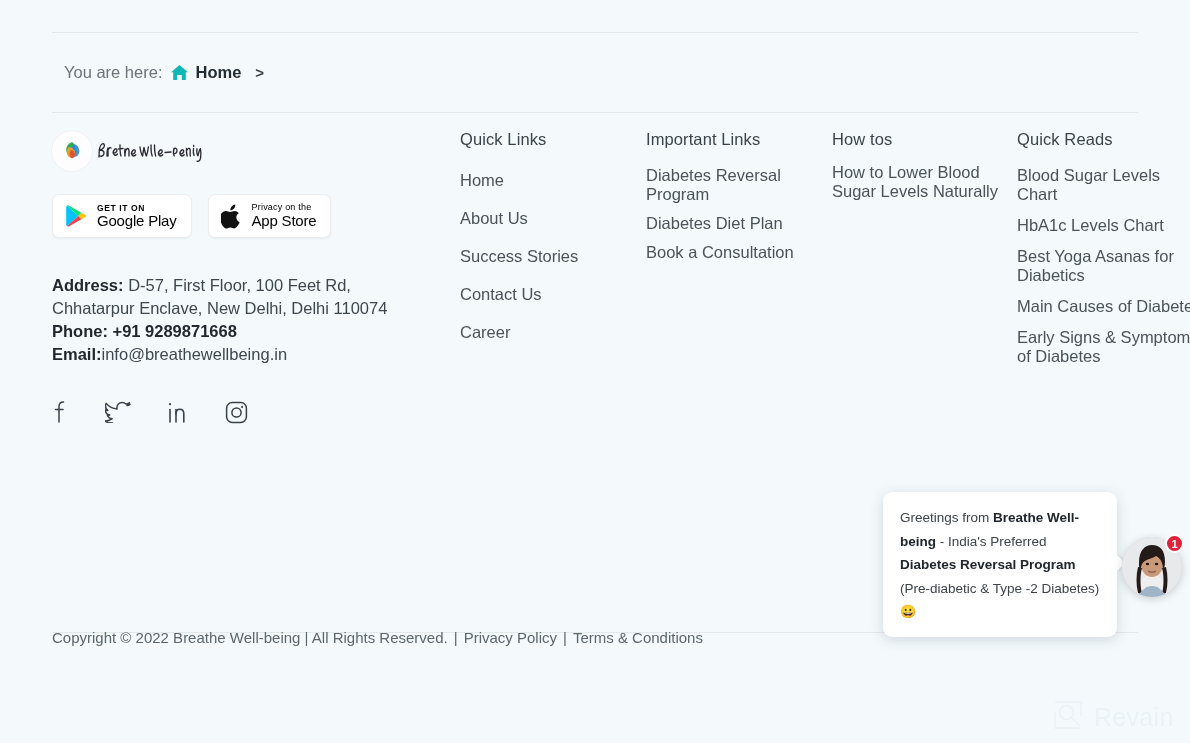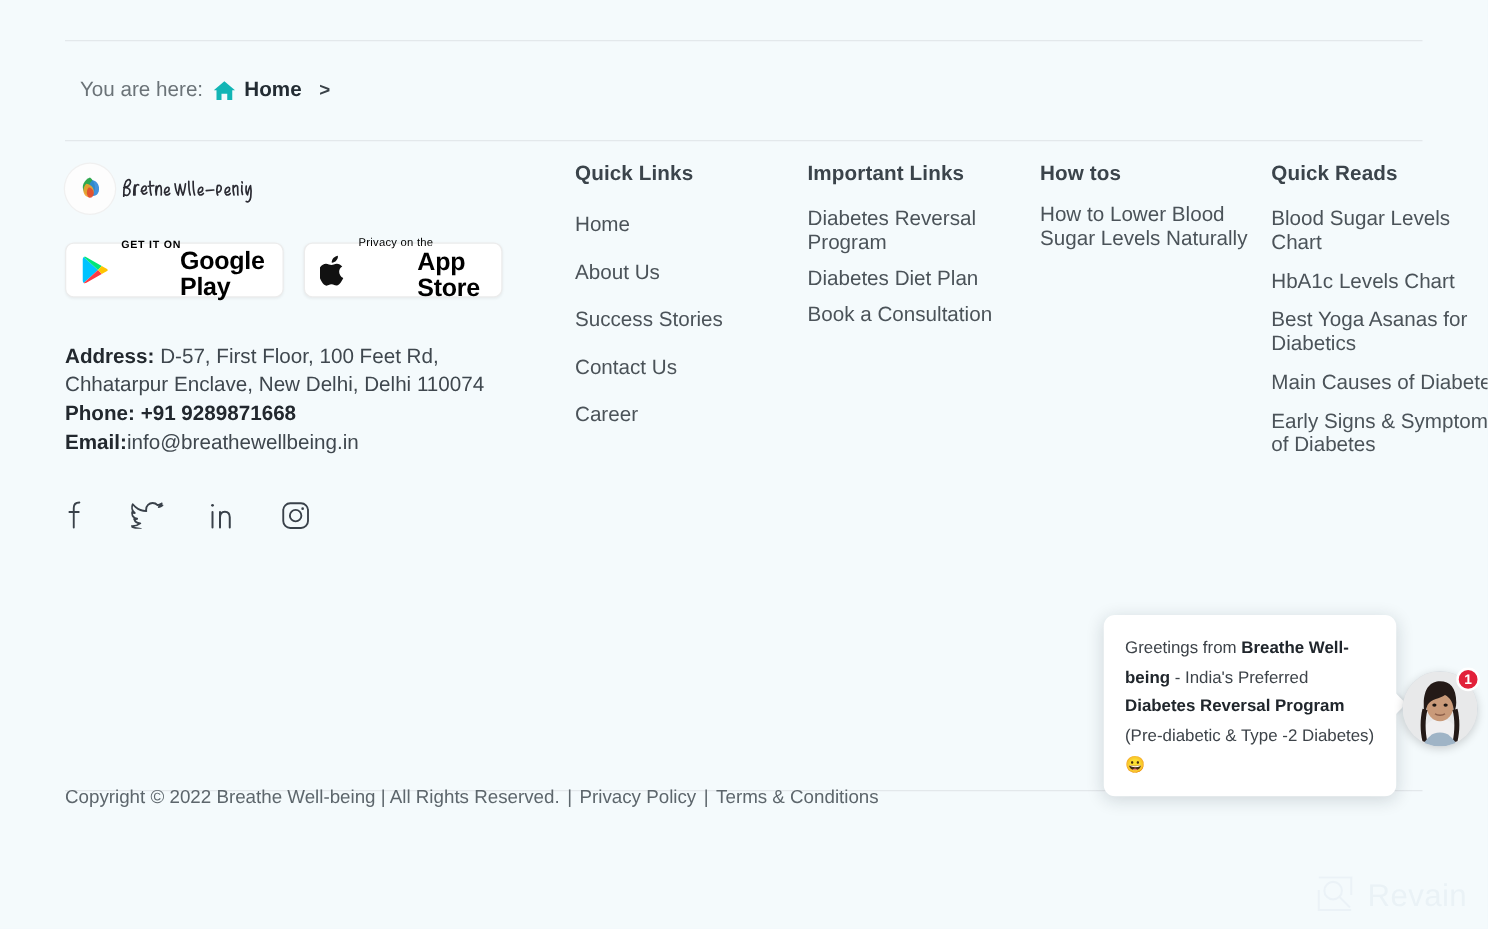--- a/index.html
+++ b/index.html
@@ -126,24 +126,23 @@
     color: #000000;
   }
   .store-text .small {
     display: block;
     font-size: 8.5px;
     letter-spacing: .6px;
     font-weight: bold;
   }
   .store-text .big {
     display: block;
-    font-size: 20px;
-    font-weight: bold;
+    font-size: 15px;
+    font-weight: normal;
     letter-spacing: -.2px;
-    margin-left: 47px;
   }
   .store-text .small.mixed { font-weight: normal; letter-spacing: .2px; font-size: 9px;}
 
   .contact {
     margin-top: 36px;
     font-size: 16.5px;
     line-height: 23px;
     color: #3f474e;
   }
   .contact b { color: #22282e; margin-top: 7px; }
@@ -154,21 +153,21 @@
     gap: 36px;
     align-items: center;
   }
   .social .sicon { cursor: pointer; display: flex; }
 
   
   .lcol { position: absolute; top: 0; }
   .lcol h4 {
     margin: 0 0 22px 0;
     font-size: 16.5px;
-    font-weight: bold;
+    font-weight: normal;
     color: #3b444b;
     letter-spacing: .1px;
   }
   .lcol a {
     display: block;
     font-size: 16.5px;
     line-height: 19px;
     color: #4b5359;
     text-decoration: none;
     margin-bottom: 18px;

